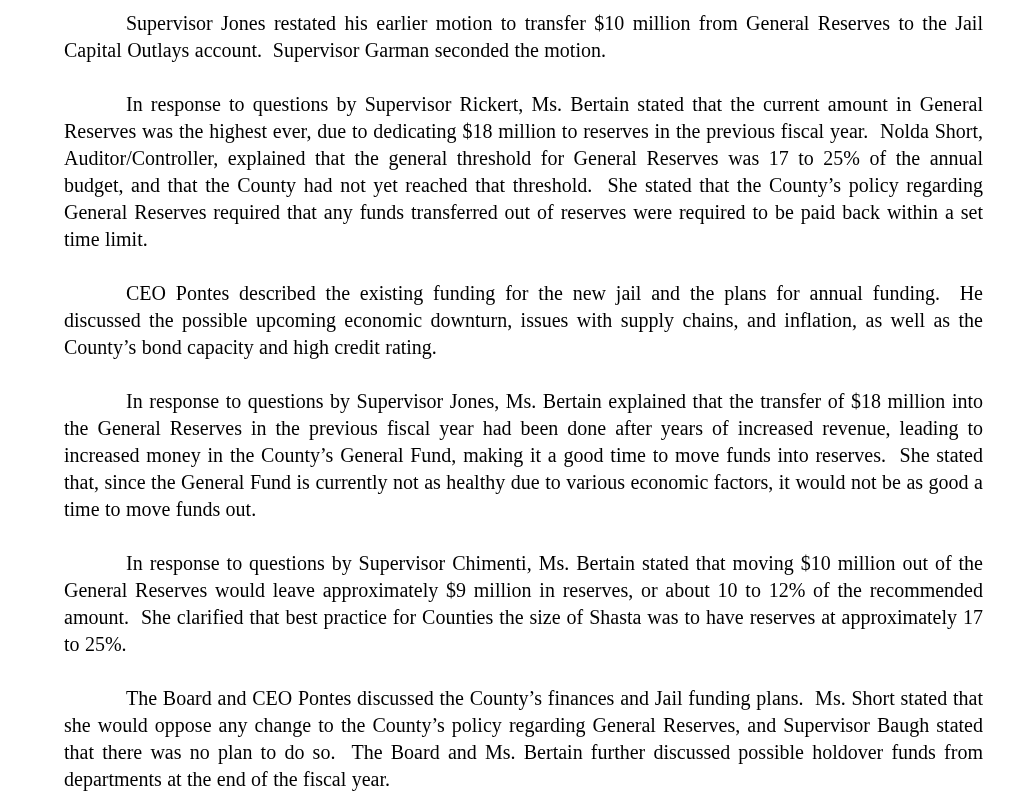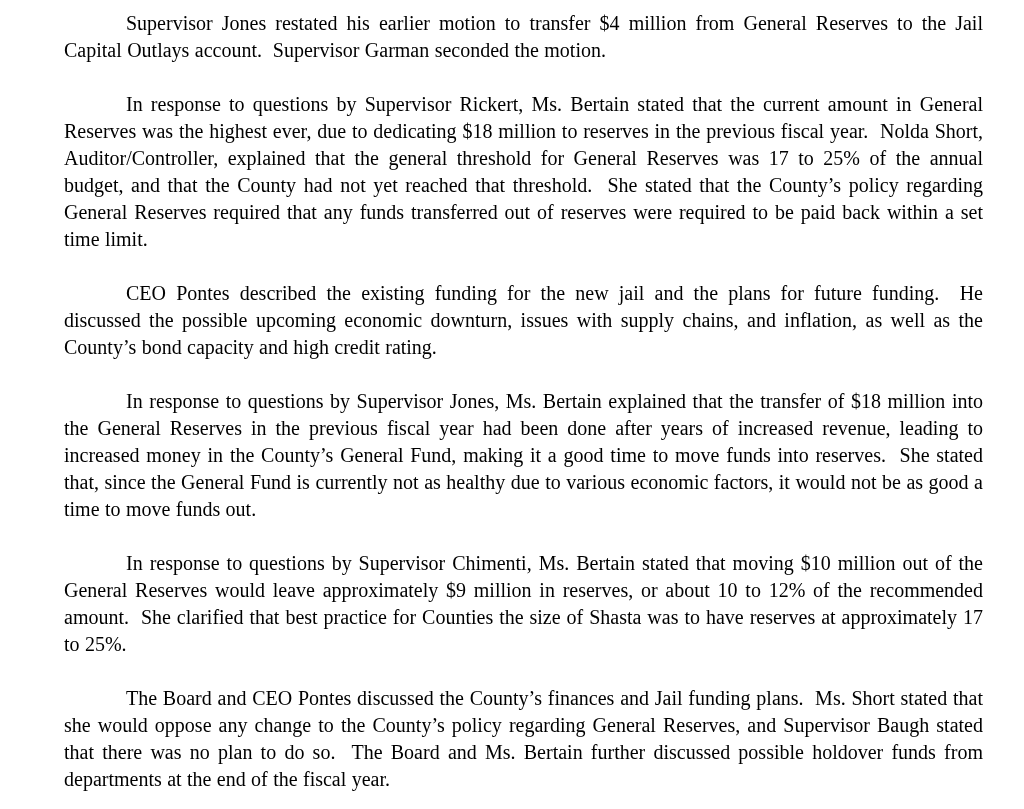--- a/index.html
+++ b/index.html
@@ -31,19 +31,19 @@
     word-spacing: 0.02em;
   }
   .para:last-child {
     margin-bottom: 12px;
   }
 </style>
 </head>
 <body>
 
 <div class="page">
-  <p class="para">Supervisor Jones restated his earlier motion to transfer $4 million from General Reserves to the Jail Capital Outlays account.  Supervisor Garman seconded the motion.</p>
+  <p class="para">Supervisor Jones restated his earlier motion to transfer $10 million from General Reserves to the Jail Capital Outlays account.  Supervisor Garman seconded the motion.</p>
   <p class="para">In response to questions by Supervisor Rickert, Ms. Bertain stated that the current amount in General Reserves was the highest ever, due to dedicating $18 million to reserves in the previous fiscal year.  Nolda Short, Auditor/Controller, explained that the general threshold for General Reserves was 17 to 25% of the annual budget, and that the County had not yet reached that threshold.  She stated that the County’s policy regarding General Reserves required that any funds transferred out of reserves were required to be paid back within a set time limit.</p>
-  <p class="para">CEO Pontes described the existing funding for the new jail and the plans for future funding.  He discussed the possible upcoming economic downturn, issues with supply chains, and inflation, as well as the County’s bond capacity and high credit rating.</p>
+  <p class="para">CEO Pontes described the existing funding for the new jail and the plans for annual funding.  He discussed the possible upcoming economic downturn, issues with supply chains, and inflation, as well as the County’s bond capacity and high credit rating.</p>
   <p class="para">In response to questions by Supervisor Jones, Ms. Bertain explained that the transfer of $18 million into the General Reserves in the previous fiscal year had been done after years of increased revenue, leading to increased money in the County’s General Fund, making it a good time to move funds into reserves.  She stated that, since the General Fund is currently not as healthy due to various economic factors, it would not be as good a time to move funds out.</p>
   <p class="para">In response to questions by Supervisor Chimenti, Ms. Bertain stated that moving $10 million out of the General Reserves would leave approximately $9 million in reserves, or about 10 to 12% of the recommended amount.  She clarified that best practice for Counties the size of Shasta was to have reserves at approximately 17 to 25%.</p>
   <p class="para">The Board and CEO Pontes discussed the County’s finances and Jail funding plans.  Ms. Short stated that she would oppose any change to the County’s policy regarding General Reserves, and Supervisor Baugh stated that there was no plan to do so.  The Board and Ms. Bertain further discussed possible holdover funds from departments at the end of the fiscal year.</p>
 </div>
 
 </body></html>

